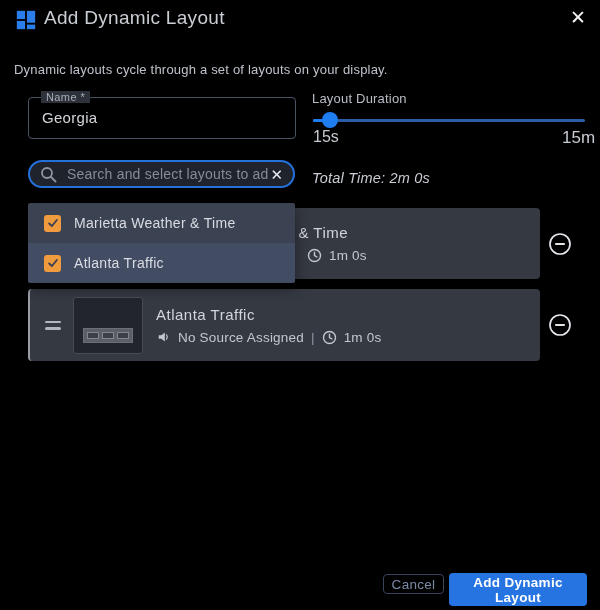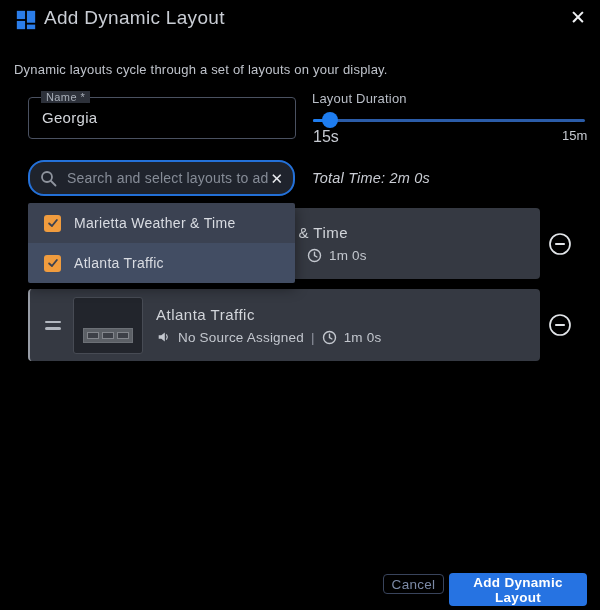--- a/index.html
+++ b/index.html
@@ -17,24 +17,24 @@
   .name-label{position:absolute;left:12px;top:-7px;font-size:11px;color:#a9afb9;background:#2d313a;padding:0 5px;letter-spacing:.4px;}
   .name-value{position:absolute;left:13px;top:11px;font-size:15px;color:#d3d6db;letter-spacing:.3px;}
 
   
   .dur-label{position:absolute;left:312px;top:91px;font-size:13px;color:#b9bec7;letter-spacing:.2px;}
   .slider{position:absolute;left:313px;top:112px;width:272px;height:16px;}
   .slider-track{position:absolute;left:0;top:7px;width:100%;height:3px;background:#2b5ca8;border-radius:2px;}
   .slider-fill{position:absolute;left:0;top:7px;height:3px;background:#1e7df0;border-radius:2px;width:var(--pct,6%);}
   .slider-handle{position:absolute;top:0;width:16px;height:16px;border-radius:50%;background:#1e7df0;left:calc(var(--pct,6%) - 8px);cursor:pointer;}
   .dur-min{position:absolute;left:313px;top:128px;font-size:16px;color:#c6cad1;}
-  .dur-max{position:absolute;left:562px;top:128px;font-size:13px;color:#c6cad1;}
+  .dur-max{position:absolute;left:562px;top:128px;font-size:17px;color:#c6cad1;}
 
   
-  .search-box{position:absolute;left:28px;top:160px;width:267px;height:36px;background:#1f232c;border:2px solid #2471d9;border-radius:16px;box-sizing:border-box;display:flex;align-items:center;}
+  .search-box{position:absolute;left:28px;top:160px;width:267px;height:28px;background:#1f232c;border:2px solid #2471d9;border-radius:16px;box-sizing:border-box;display:flex;align-items:center;}
   .search-box svg{margin-left:10px;flex:0 0 auto;}
   .search-input{flex:1;background:transparent;border:none;outline:none;color:#d3d6db;font-size:14px;margin-left:8px;font-family:"Liberation Sans",sans-serif;letter-spacing:.2px;min-width:0;}
   .search-input::placeholder{color:#868c97;opacity:1;}
   .search-clear{flex:0 0 auto;margin-right:10px;color:#e9ebef;font-size:15px;cursor:pointer;line-height:1;}
   .total-time{position:absolute;left:312px;top:170px;font-size:14.5px;font-style:italic;color:#c9ccd3;letter-spacing:.2px;}
 
   
   .card{position:absolute;left:28px;width:512px;background:#353942;border-radius:4px;border-left:2px solid #979ca6;box-sizing:border-box;display:flex;align-items:center;}
   .card1{top:208px;height:71px;}
   .card2{top:289px;height:72px;}

